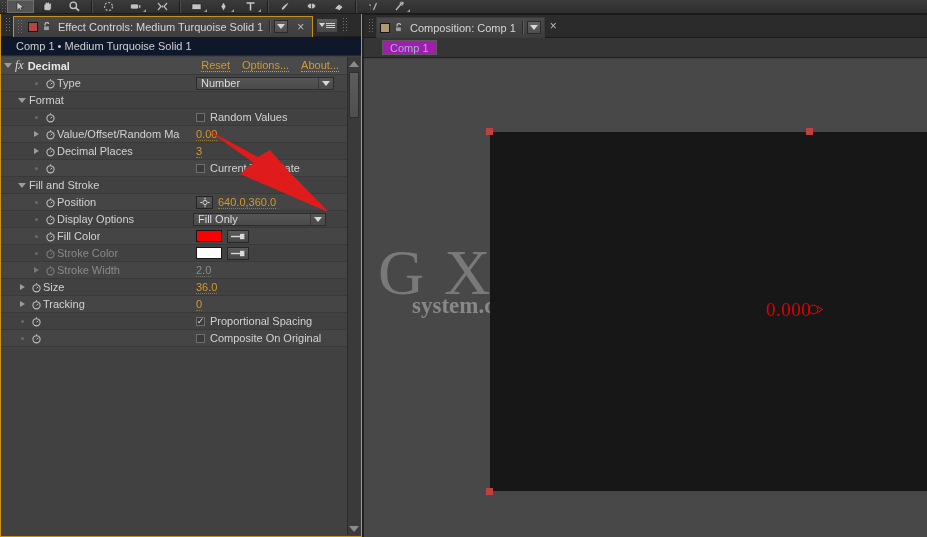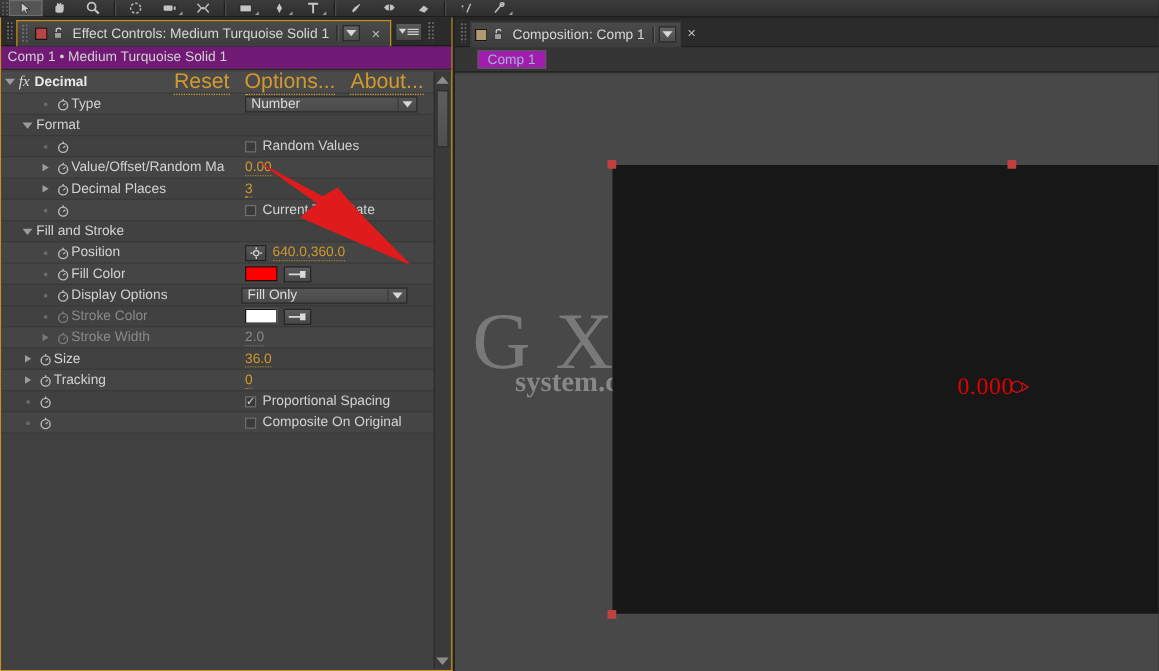--- a/index.html
+++ b/index.html
@@ -57,22 +57,22 @@
   .tab-caret { width:14px; height:13px; background:linear-gradient(#636363,#4d4d4d);
     border:1px solid #2a2a2a; display:flex; align-items:center; justify-content:center; }
   .tab-close { color:#bdbdbd; font-size:12px; padding:0 5px; }
   .tab-menu { margin-left:3px; width:22px; height:15px;
     background:linear-gradient(#5a5a5a,#454545); border:1px solid #2c2c2c;
     display:flex; align-items:center; justify-content:center; gap:1px; }
   .hamb { display:flex; flex-direction:column; gap:1px; }
   .hamb i { display:block; width:9px; height:1px; background:#d0d0d0; }
 
   .breadcrumb {
-    height:19px; background:#701a75; border-bottom:1px solid #2a2a2a;
-    display:flex; align-items:center; padding-left:5px; color:#d0d0d0; font-size:11px;
+    height:19px; background:#0f172a; border-bottom:1px solid #2a2a2a;
+    display:flex; align-items:center; padding-left:15px; color:#d0d0d0; font-size:11px;
   }
 
   
   .rows { position:absolute; left:0; top:43px; right:14px; bottom:0;
           background:#414141; overflow:hidden; }
   .row { display:flex; align-items:center; height:17px;
          border-bottom:1px solid #393939; }
   .row.alt { background:#454545; }
   .row.header { background:#4a4a4a; height:18px; }
   .r-gut { width:14px; flex:0 0 14px; display:flex; align-items:center; justify-content:center; }
@@ -81,21 +81,21 @@
   .tri.down { border-left:4px solid transparent;border-right:4px solid transparent;
               border-top:5px solid #9c9c9c; border-bottom:none; }
   .dot { width:3px;height:3px;background:#6a6a6a;border-radius:50%; }
   .sw { width:14px; flex:0 0 14px; display:flex; align-items:center; justify-content:center; }
   .label { font-size:11px; color:#d2d2d2; white-space:nowrap; overflow:hidden; }
   .label.dim { color:#8a8a8a; }
   .fx-badge { font-style:italic; font-family:"Liberation Serif",serif;
               font-size:12px; color:#d8d8d8; margin-right:4px; }
   .hdr-title { font-weight:bold; color:#e8e8e8; font-size:11px; }
   .links { margin-left:auto; display:flex; gap:12px; padding-right:8px; }
-  .link { color:#d19a2e; font-size:17px; border-bottom:1px dotted #d19a2e; }
+  .link { color:#d19a2e; font-size:11px; border-bottom:1px dotted #d19a2e; }
 
   .valcol { position:absolute; left:195px; display:flex; align-items:center; gap:5px; }
   .val { color:#d19a2e; font-size:11px; border-bottom:1px dotted #9c7a2a; }
   .val.dim { color:#8a8a8a; border-bottom-color:#6d6d6d; }
   .select {
     height:13px; background:linear-gradient(#555,#4a4a4a);
     border:1px solid #2b2b2b; display:flex; align-items:center;
     color:#dcdcdc; font-size:11px; padding-left:4px;
   }
   .select .cv { margin-left:auto; display:flex; align-items:center; height:100%;
@@ -433,20 +433,44 @@
           <span class="posbtn">
             <svg width="12" height="11" viewBox="0 0 12 11">
                 <circle cx="6" cy="5.5" r="2.1" fill="none" stroke="#d6d6d6" stroke-width="1"></circle>
                 <path d="M6 .8 L6 2.6 M6 8.4 L6 10.2 M1.3 5.5 L3.1 5.5 M8.9 5.5 L10.7 5.5" stroke="#d6d6d6" stroke-width="1.1"></path>
               </svg>
           </span>
           <span class="val">640.0,360.0</span>
         </span>
       </div>
 
+      <div class="row">
+        <span class="r-gut"></span>
+          <span class="r-gut"></span>
+        <span class="r-gut">
+            <i class="dot"></i>
+          </span>
+        <span class="sw">
+          <svg width="11" height="11" viewBox="0 0 11 11">
+              <circle cx="5.5" cy="6.3" r="3.6" fill="none" stroke="#bdbdbd" stroke-width="1.1"></circle>
+              <line x1="5.5" y1="1.2" x2="5.5" y2="2.6" stroke="#bdbdbd" stroke-width="1.1"></line>
+              <line x1="5.5" y1="6.3" x2="7.3" y2="4.8" stroke="#bdbdbd" stroke-width="1"></line>
+            </svg>
+        </span>
+        <span class="label">Display Options</span>
+        <span class="valcol" style="left:192px">
+          <span class="select" style="width:133px">
+            <span>Fill Only</span>
+            <span class="cv">
+                <i class="caret"></i>
+              </span>
+          </span>
+        </span>
+      </div>
+
       <div class="row alt">
         <span class="r-gut"></span>
           <span class="r-gut"></span>
         <span class="r-gut">
             <i class="dot"></i>
           </span>
         <span class="sw">
           <svg width="11" height="11" viewBox="0 0 11 11">
               <circle cx="5.5" cy="6.3" r="3.6" fill="none" stroke="#bdbdbd" stroke-width="1.1"></circle>
               <line x1="5.5" y1="1.2" x2="5.5" y2="2.6" stroke="#bdbdbd" stroke-width="1.1"></line>
@@ -455,44 +479,20 @@
         </span>
         <span class="label">Fill Color</span>
         <span class="valcol">
           <span class="swatch" style="background:#ff0000"></span>
           <span class="eyed">
             <svg width="18" height="9" viewBox="0 0 18 9">
                 <line x1="2" y1="4.5" x2="11" y2="4.5" stroke="#d8d8d8" stroke-width="1.4"></line>
                 <path d="M11 1.8 L15.5 1.8 L15.5 7.2 L11 7.2 Z" fill="#dadada"></path>
                 <path d="M15.5 3.4 L17 3.4 M15.5 5.6 L17 5.6" stroke="#444" stroke-width="1"></path>
               </svg>
-          </span>
-        </span>
-      </div>
-
-      <div class="row">
-        <span class="r-gut"></span>
-          <span class="r-gut"></span>
-        <span class="r-gut">
-            <i class="dot"></i>
-          </span>
-        <span class="sw">
-          <svg width="11" height="11" viewBox="0 0 11 11">
-              <circle cx="5.5" cy="6.3" r="3.6" fill="none" stroke="#bdbdbd" stroke-width="1.1"></circle>
-              <line x1="5.5" y1="1.2" x2="5.5" y2="2.6" stroke="#bdbdbd" stroke-width="1.1"></line>
-              <line x1="5.5" y1="6.3" x2="7.3" y2="4.8" stroke="#bdbdbd" stroke-width="1"></line>
-            </svg>
-        </span>
-        <span class="label">Display Options</span>
-        <span class="valcol" style="left:192px">
-          <span class="select" style="width:133px">
-            <span>Fill Only</span>
-            <span class="cv">
-                <i class="caret"></i>
-              </span>
           </span>
         </span>
       </div>
 
       <div class="row">
         <span class="r-gut"></span>
           <span class="r-gut"></span>
         <span class="r-gut">
             <i class="dot"></i>
           </span>

